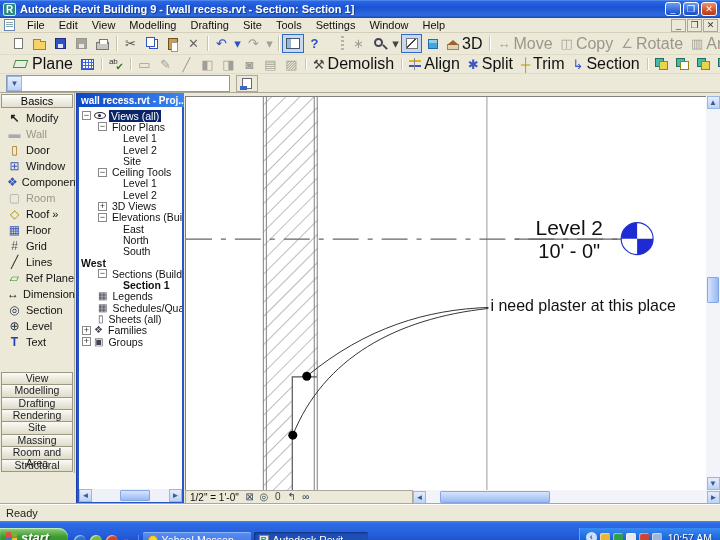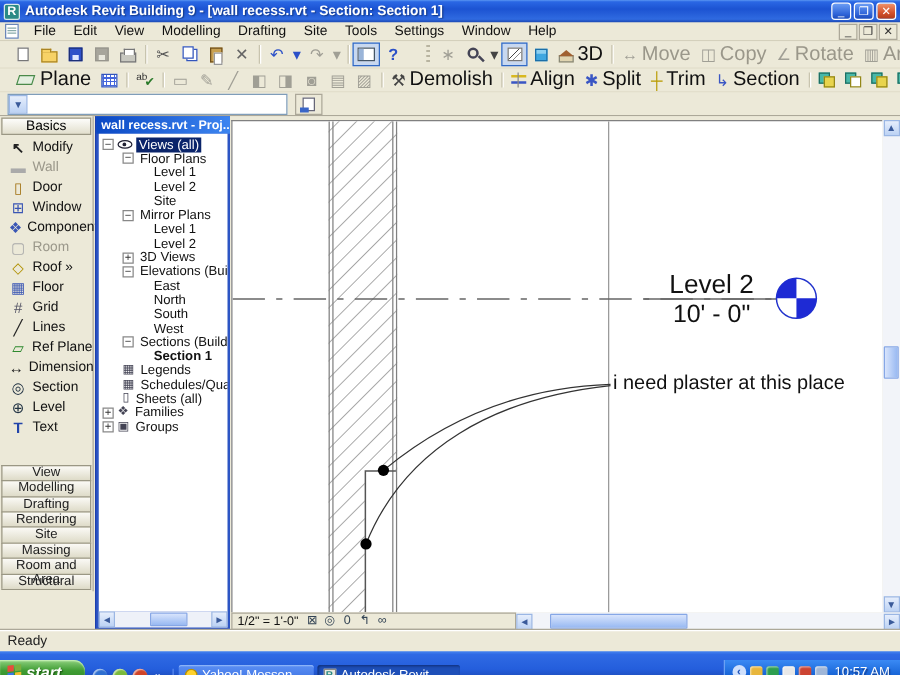--- a/index.html
+++ b/index.html
@@ -484,21 +484,21 @@
             <span class="tlabel">Level 1</span>
           </div>
           <div class="trow" style="padding-left: 42px;">
             <span class="tlabel">Level 2</span>
           </div>
           <div class="trow" style="padding-left: 42px;">
             <span class="tlabel">Site</span>
           </div>
           <div class="trow" style="padding-left: 19px;">
             <span class="exp">−</span>
-            <span class="tlabel">Mirror Plans</span>
+            <span class="tlabel">Ceiling Tools</span>
           </div>
           <div class="trow" style="padding-left: 42px;">
             <span class="tlabel">Level 1</span>
           </div>
           <div class="trow" style="padding-left: 42px;">
             <span class="tlabel">Level 2</span>
           </div>
           <div class="trow" style="padding-left: 19px;">
             <span class="exp">+</span>
             <span class="tlabel">3D Views</span>
@@ -509,21 +509,21 @@
           </div>
           <div class="trow" style="padding-left: 42px;">
             <span class="tlabel">East</span>
           </div>
           <div class="trow" style="padding-left: 42px;">
             <span class="tlabel">North</span>
           </div>
           <div class="trow" style="padding-left: 42px;">
             <span class="tlabel">South</span>
           </div>
-          <div class="trow" style="padding-left: 42px;">
+          <div class="trow" style=" font-weight: bold;">
             <span class="tlabel">West</span>
           </div>
           <div class="trow" style="padding-left: 19px;">
             <span class="exp">−</span>
             <span class="tlabel">Sections (Building S</span>
           </div>
           <div class="trow" style="padding-left: 42px;">
             <span class="tlabel bold">Section 1</span>
           </div>
           <div class="trow" style="padding-left: 19px;">

